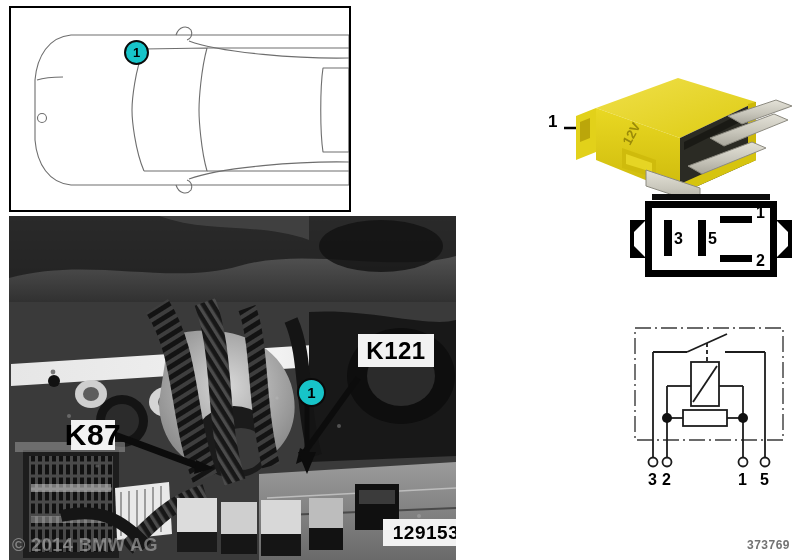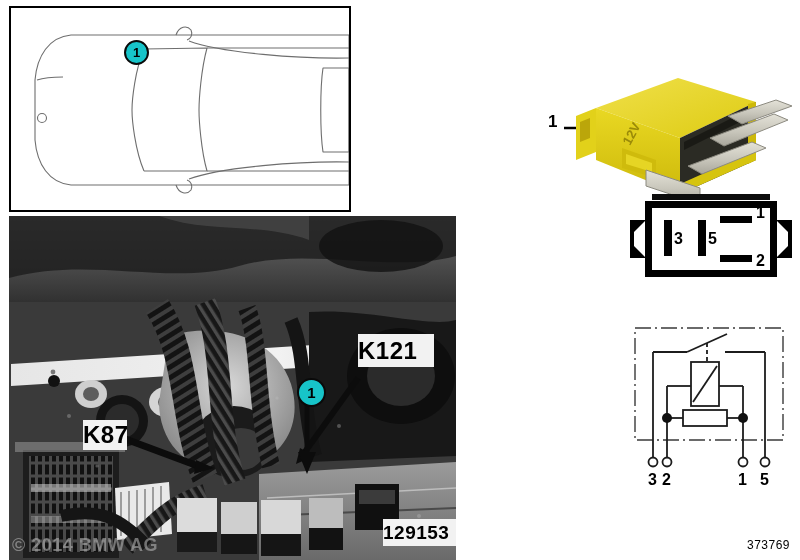--- a/index.html
+++ b/index.html
@@ -17,33 +17,33 @@
   #photo-svg{position:absolute;left:0;top:0;}
 
   
   .marker{position:absolute;border-radius:50%;background:#17c4c9;
           border:2px solid #0a0a0a;box-sizing:border-box;
           display:flex;align-items:center;justify-content:center;
           font-weight:bold;color:#000;}
 
   
   .callout{position:absolute;background:#f2f2f2;color:#000;
-           font-weight:bold;display:flex;align-items:center;
+           font-weight:bold;display:flex;align-items:center;justify-content:center;
            letter-spacing:.5px;}
 
   
   #relay-photo{position:absolute;left:560px;top:60px;width:240px;height:140px;}
   #lead-1{position:absolute;left:548px;top:112px;width:66px;height:30px;}
   .lead-num{position:absolute;font-weight:bold;font-size:17px;color:#000;}
 
   #pin-box{position:absolute;left:628px;top:198px;width:166px;height:82px;}
   #schem-box{position:absolute;left:625px;top:318px;width:172px;height:170px;}
 
   #corner-num{position:absolute;right:10px;bottom:8px;font-size:12px;
-              color:#000000;letter-spacing:.5px;}
+              color:#737373;letter-spacing:.5px;font-weight:bold;}
   #watermark{position:absolute;left:12px;bottom:4px;font-size:18px;
              font-weight:bold;color:rgba(190,190,190,.55);letter-spacing:.5px;}
 </style>
 </head>
 <body>
 
 <div id="car-box">
   <svg id="car-svg" width="338" height="202" viewBox="0 0 338 202">
     <g fill="none" stroke="#6e6e6e" stroke-width="1.1" stroke-linejoin="round">
 
@@ -203,21 +203,21 @@
     <g>
       <path d="M 307 400 L 307 462" stroke="#0c0c0c" stroke-width="5" fill="none" transform="translate(-9,-216)"></path>
       <polygon points="298,452 316,452 307,474" fill="#0c0c0c" transform="translate(-9,-216)"></polygon>
     </g>
   </svg>
 
   <div class="callout" style="left:349px;top:118px;width:76px;height:33px;font-size:24px;">
     <span>K121</span>
   </div>
 
-  <div class="callout" style="left:74px;top:204px;width:44px;height:30px;font-size:24px;">
+  <div class="callout" style="left:62px;top:204px;width:44px;height:30px;font-size:30px;">
     <span>K87</span>
   </div>
 
   <div class="callout" style="left:374px;top:303px;width:86px;height:27px;font-size:19px;">
     <span>129153</span>
   </div>
 
   <div class="marker" style="left:288px;top:162px;width:29px;height:29px;font-size:15px;">
     <span>1</span>
   </div>

